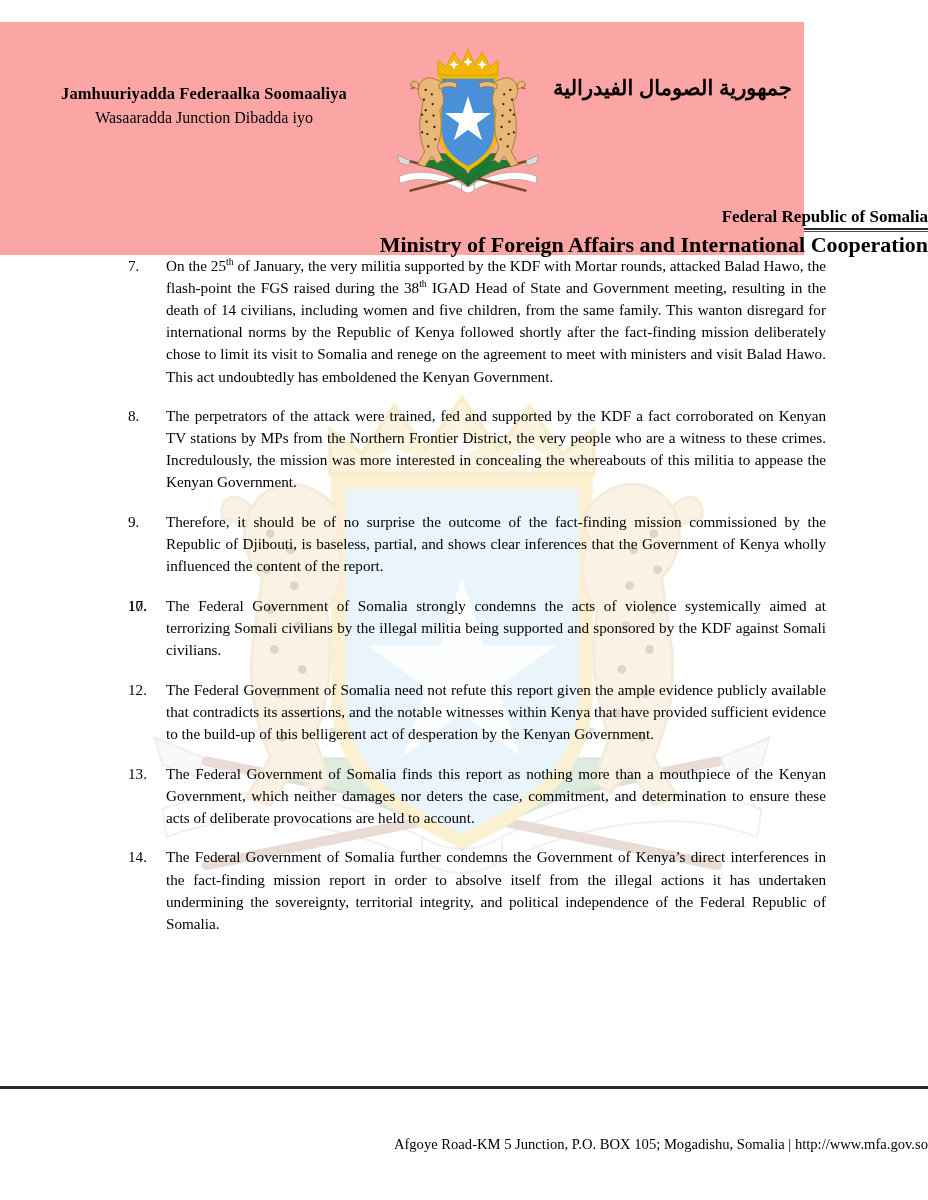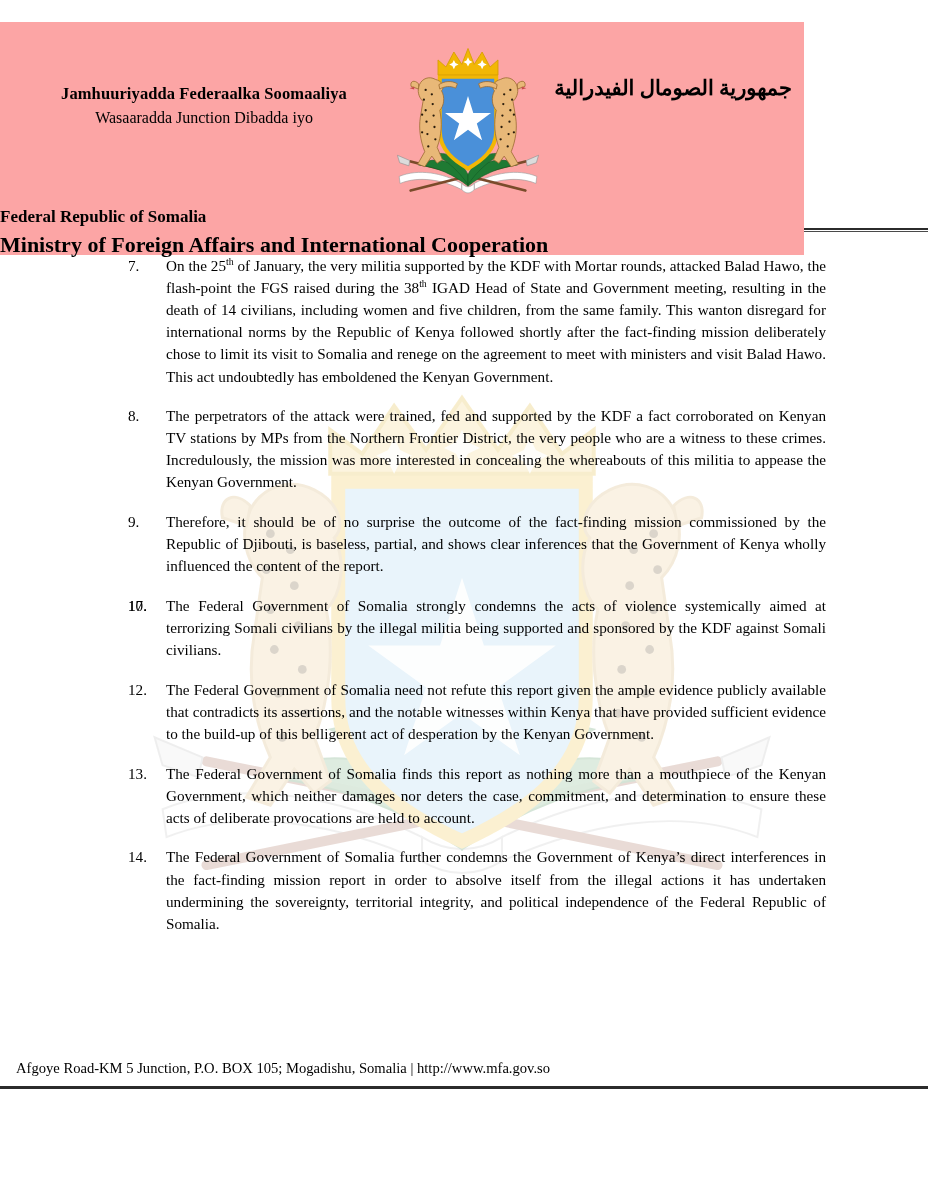--- a/index.html
+++ b/index.html
@@ -65,21 +65,21 @@
     line-height:1.5;
   }
 
   .hdr-right {
     position:absolute;
     right:12px;
     top:52px;
     width:348px;
     text-align:right;
     direction:rtl;
-    font-family:Liberation Serif, serif;
+    font-family:Liberation Sans, sans-serif;
   }
   .hdr-right .a1 {
     font-size:21px;
     font-weight:bold;
     line-height:1.35;
     letter-spacing:1px;
   }
   .hdr-right .a2, .hdr-right .a3 {
     font-size:17.5px;
     line-height:1.38;
@@ -92,21 +92,21 @@
     width:150px;
     height:166px;
   }
   .emblem-top svg { width:100%; height:100%; display:block; }
 
   .hdr-sub {
     position:absolute;
     left:0;
     top:182px;
     width:928px;
-    text-align:left;
+    text-align:right;
   }
   .hdr-sub .s1 {
     font-size:17px;
     font-weight:bold;
     line-height:1.48;
   }
   .hdr-sub .s2 {
     font-size:22px;
     line-height:1.45;
     font-weight:bold;
@@ -163,23 +163,23 @@
     left:0;
     top:1086px;
     width:928px;
     height:3px;
     border-top:3px solid #2b2b2b;
     z-index:3;
   }
   .footer {
     position:absolute;
     left:0;
-    top:1060px;
-    width:928px;
-    text-align:left;
+    top:1136px;
+    width:928px;
+    text-align:right;
     font-size:14.6px;
     z-index:3;
     padding-left:16px;
   }
 </style>
 </head>
 <body>
 
 <div class="page">
 

